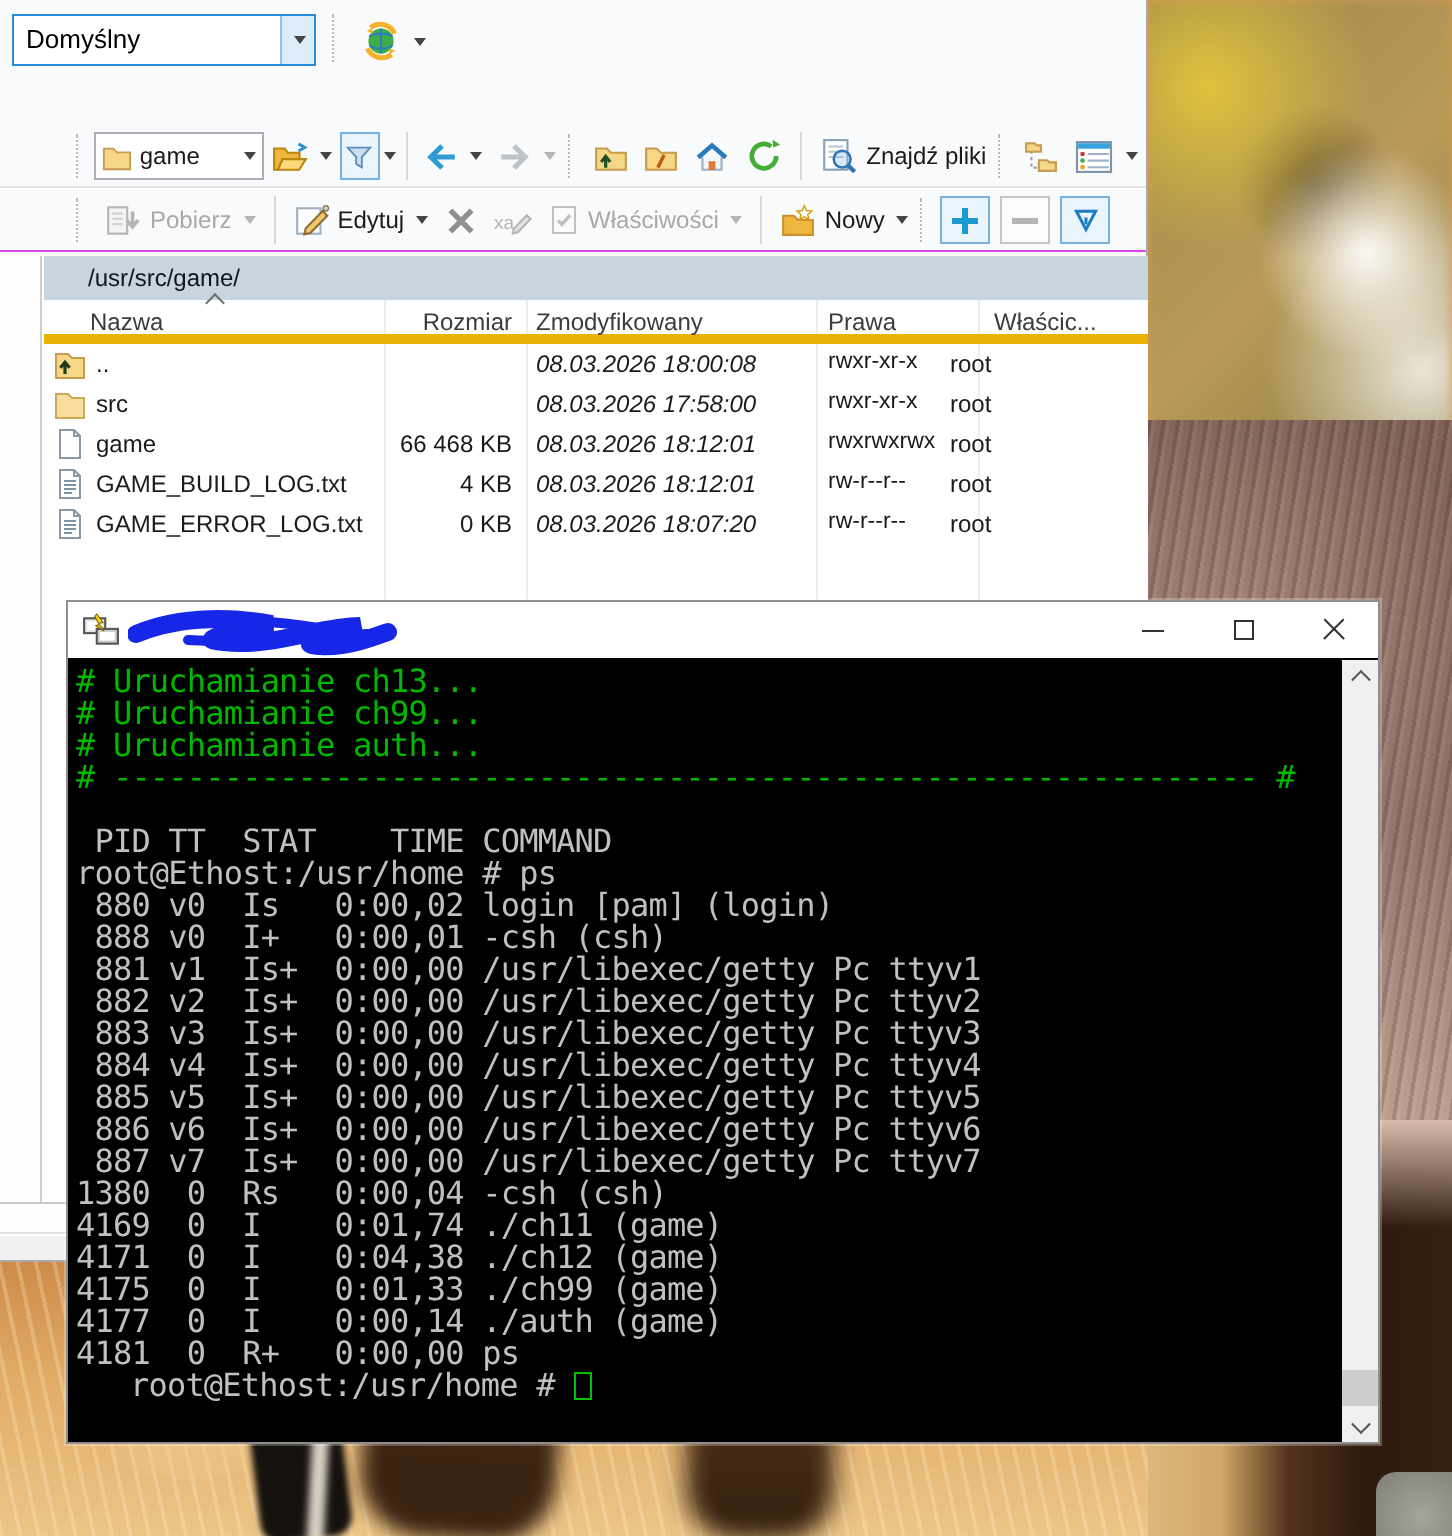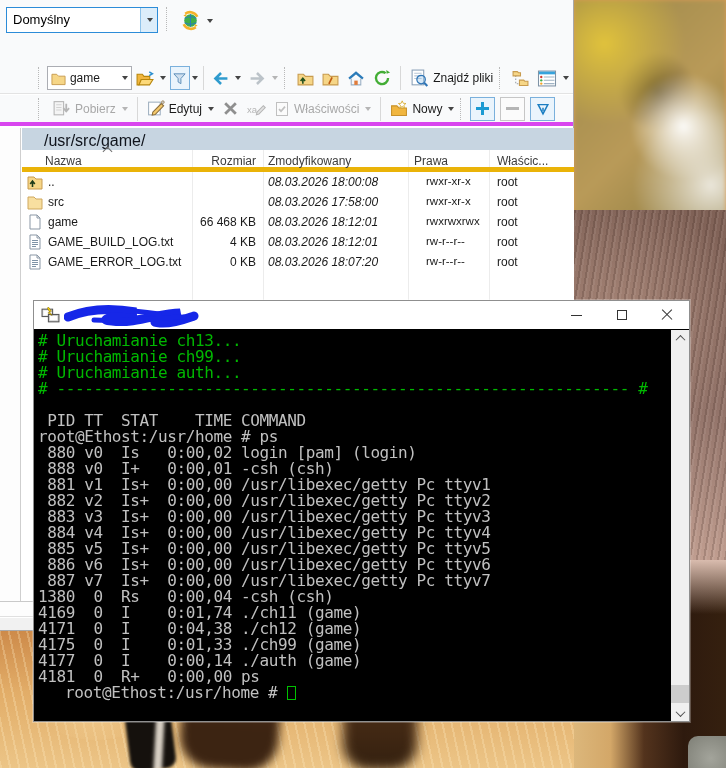--- a/index.html
+++ b/index.html
@@ -40,21 +40,21 @@
     filter:blur(1.5px); transform:rotate(-7deg); }
   .wp-glow { left:30px; top:650px; width:130px; height:90px; border-radius:50%;
     background:radial-gradient(circle,#f3cf93,rgba(243,207,147,0) 70%); }
 
   
   .fm { position:absolute; left:0; top:0; width:574px; height:631px; z-index:1;
     background:#fff; border-right:1px solid #a9a9a9; border-bottom:1px solid #a9a9a9; font-size:12px; color:#1a1a1a; }
   .tb { position:absolute; left:0; right:0; display:flex; align-items:center; background:#f9fafb; }
   .tb1 { top:0; height:78px; border-bottom:1px solid #e3e3e3; align-items:flex-start; padding-top:7px; }
   .tb2 { top:63px; height:31px; border-bottom:1px solid #e3e3e3; padding-left:36px; }
-  .tb3 { top:95px; height:31px; border-bottom:4px solid #d946ef; padding-left:36px; }
+  .tb3 { top:95px; height:31px; border-bottom:1px solid #d946ef; padding-left:36px; }
   .grip { width:6px; height:22px; border-left:1px dotted #b9b9b9; margin:0 4px 0 2px; }
   .tsep { width:1px; height:24px; background:#d8d8d8; margin:0 5px; }
   .tbtn { display:flex; align-items:center; gap:4px; padding:3px 4px; border-radius:2px; }
   .tbtn .lbl { white-space:nowrap; }
   .lbl.dis { color:#a8a8a8; }
   .caret { width:0; height:0; border-left:3.5px solid transparent; border-right:3.5px solid transparent;
     border-top:4px solid #444; margin-left:2px; }
   .caret.dis { border-top-color:#b5b5b5; }
   svg.ic { display:block; }
 
@@ -71,37 +71,37 @@
   .boxed { width:25px; height:24px; border:1px solid #7ab0dc; background:#eaf4fc;
     display:flex; align-items:center; justify-content:center; }
   .boxed.gray { border-color:#c6c6c6; background:#fbfbfb; }
   .plus-glyph { position:relative; width:13px; height:13px; }
   .plus-glyph::before,.plus-glyph::after { content:""; position:absolute; background:#1b9ad2; }
   .plus-glyph::before { left:5px; top:0; width:3px; height:13px; }
   .plus-glyph::after { left:0; top:5px; width:13px; height:3px; }
   .minus-glyph { width:13px; height:3px; background:#b5b5b5; }
 
   .addr { position:absolute; left:22px; top:128px; width:552px; height:22px;
-    background:#c7d5e1; color:#10141c; padding:4px 0 0 22px; font-size:16px; }
+    background:#c7d5e1; color:#10141c; padding:4px 0 0 22px; font-size:12px; }
   .treepane { position:absolute; left:0; top:128px; width:21px; height:473px;
     background:#fdfdfd; border-right:1px solid #cfcfcf; }
   .list { position:absolute; left:22px; top:150px; width:552px; height:451px; background:#fff; }
   .hdr { position:relative; height:22px; border-bottom:5px solid #eab308; color:#3c3c3c; }
   .hcell { position:absolute; top:4px; }
   .sortcaret { position:absolute; left:82px; top:-2px; width:7px; height:7px;
     border-left:1.4px solid #6f6f6f; border-top:1.4px solid #6f6f6f; transform:rotate(45deg); }
   .col-line { position:absolute; top:0; bottom:0; width:1px; background:#ececec; }
   .rows { position:absolute; left:0; top:22px; right:0; bottom:0; }
   .frow { position:relative; height:20px; }
   .fcell { position:absolute; top:3px; white-space:nowrap; overflow:hidden; }
   .c-name { left:26px; width:144px; }
   .c-size { left:170px; width:64px; text-align:right; }
   .c-mod  { left:246px; width:140px;font-style:italic; }
-  .c-rights { left:404px; width:62px; font-size:11.5px; }
-  .c-owner { left:475px; width:70px; }
+  .c-rights { left:392px; width:62px; font-size:11.5px; }
+  .c-owner { left:453px; width:70px; }
   .ficon { position:absolute; left:5px; top:2px; width:16px; height:16px; }
 
   .fm-hline1 { position:absolute; left:0; right:0; top:601px; height:1px; background:#c9c9c9; }
   .fm-hscroll { position:absolute; left:0; right:0; top:602px; height:15px; background:#fdfdfd; border-bottom:1px solid #e0e0e0; }
   .fm-status { position:absolute; left:0; right:0; top:618px; height:12px; background:#f1f1f1; }
 
   
   .term { position:absolute; left:33px; top:300px; width:657px; height:422px; z-index:2;
     border:1px solid #8f8f8f; background:#000; box-shadow:0 0 0 1px rgba(255,255,255,.25); }
   .term-title { position:absolute; left:0; top:0; right:0; height:29px; background:#fff;

